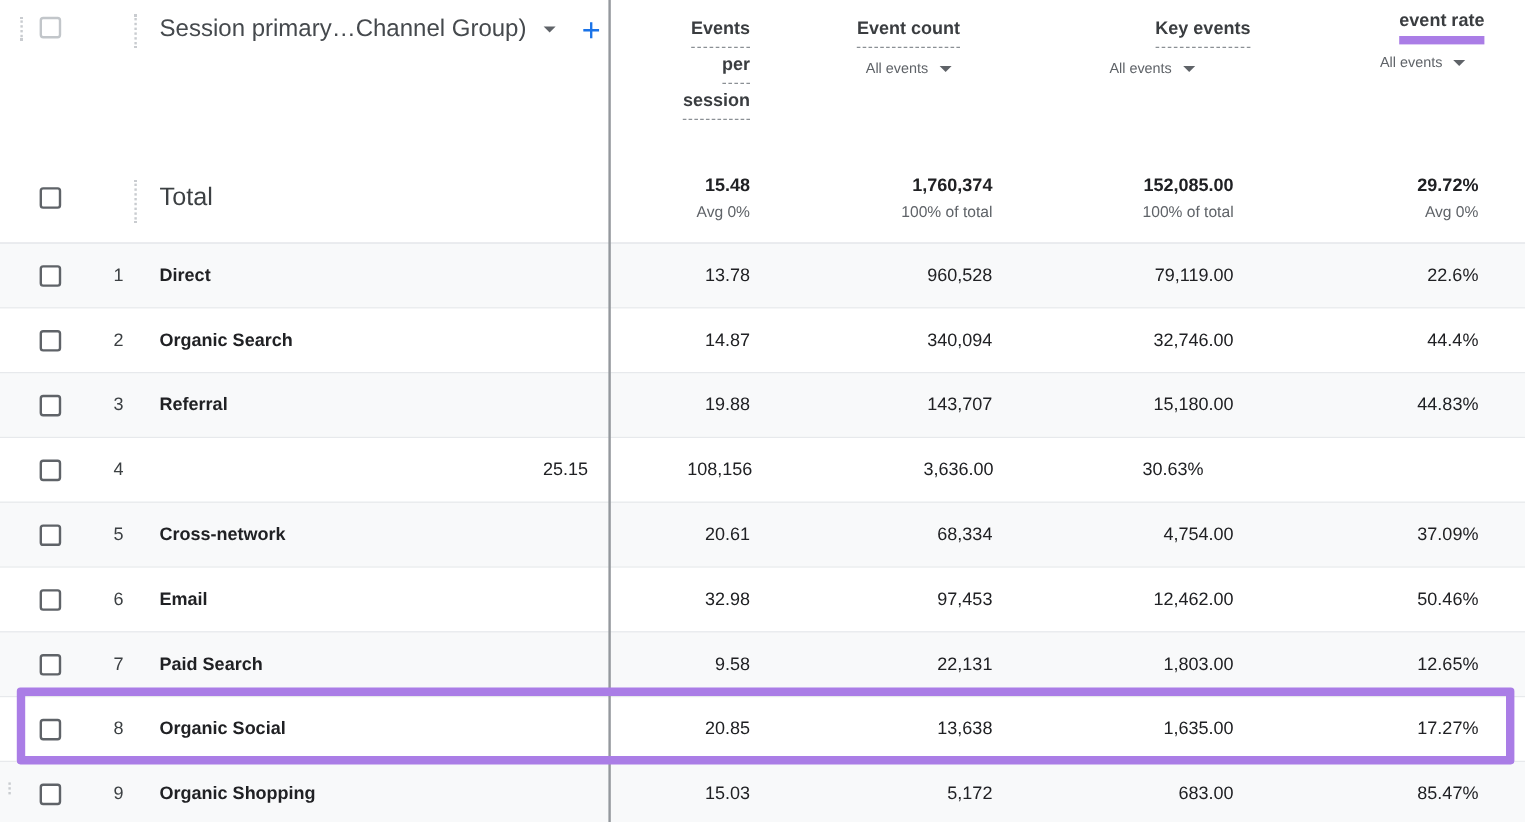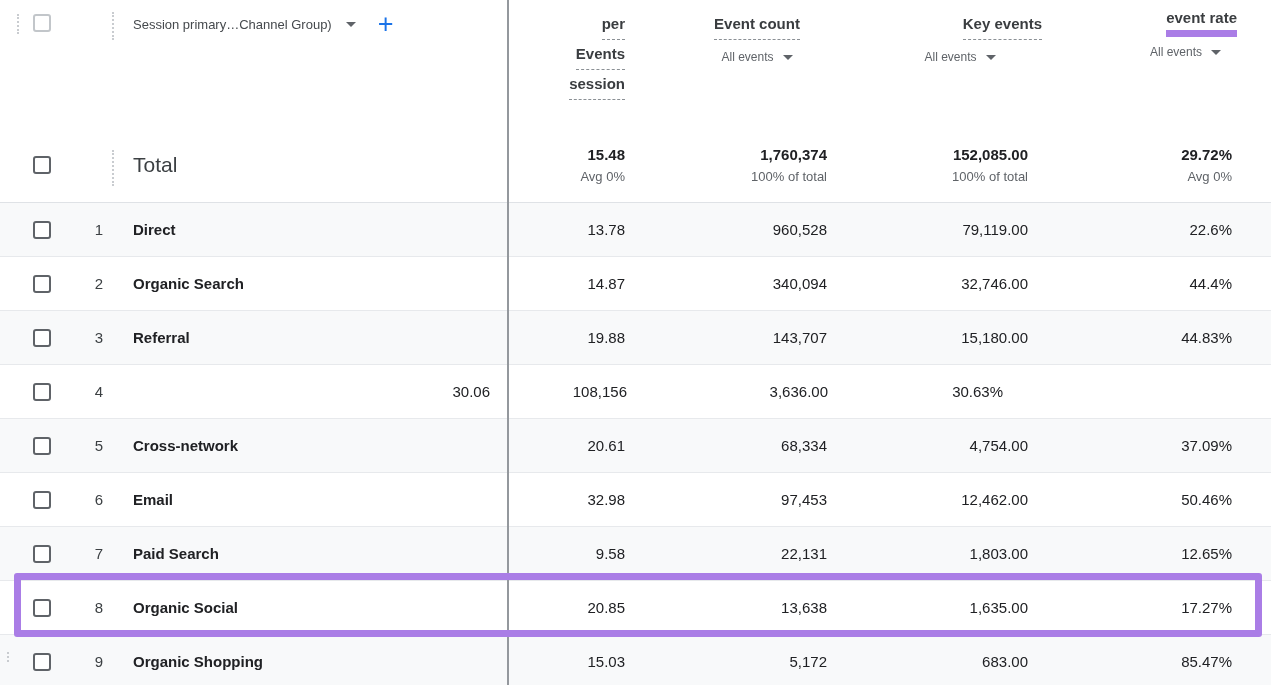--- a/index.html
+++ b/index.html
@@ -31,21 +31,21 @@
   .cb{width:18px;height:18px;border:2px solid #5f6368;border-radius:3px;background:#fff;flex:none;cursor:pointer;}
   .cb.light{border-color:#c2c6ca;}
 
   
   .header{height:128px;}
   .c-sel{padding-left:33px;display:flex;align-items:center;}
   .header .c-sel{align-items:flex-start;padding-top:14px;}
   .c-name{padding-left:23px;display:flex;align-items:center;}
   .header .c-name{align-items:flex-start;}
   .dim-head{display:flex;align-items:center;gap:14px;padding-top:13px;cursor:pointer;}
-  .dim-label{font-size:13px;color:#45494d;white-space:nowrap;}
+  .dim-label{font-size:20px;color:#45494d;white-space:nowrap;}
   .caret{width:0;height:0;border-left:5px solid transparent;border-right:5px solid transparent;border-top:5.5px solid #5f6368;flex:none;}
   .plus-btn{font-size:27px;line-height:22px;color:var(--blue);font-weight:400;margin-left:8px;cursor:pointer;background:none;border:none;font-family:inherit;}
 
   .h{font-size:15px;color:#3c4043;}
   .h .mlabel{font-weight:700;color:#3a3d40;}
   .dashed{border-bottom:1px dashed #8b9095;padding-bottom:2px;display:inline-block;cursor:pointer;}
   .hline{line-height:27px;}
   .h-eps{text-align:right;padding:10px 17px 0 0;}
   .h-ec{text-align:center;padding-top:10px;padding-left:30px;}
   .h-ke{text-align:right;padding-top:10px;padding-left:36px;}
@@ -94,22 +94,22 @@
       <span class="cb light"></span>
     </div>
     <div class="c-name">
       <div class="dim-head">
         <span class="dim-label">Session primary…Channel Group)</span>
         <span class="caret"></span>
         <button class="plus-btn">+</button>
       </div>
     </div>
     <div class="h h-eps">
+      <div class="hline"><span class="dashed mlabel">Events</span></div>
       <div class="hline"><span class="dashed mlabel">per</span></div>
-      <div class="hline"><span class="dashed mlabel">Events</span></div>
       <div class="hline"><span class="dashed mlabel">session</span></div>
     </div>
     <div class="h h-ec">
       <div class="hline"><span class="dashed mlabel">Event count</span></div>
       <div class="filter">
         <span>All events</span>
         <span class="caret"></span>
       </div>
     </div>
     <div class="h h-ke">
@@ -185,21 +185,21 @@
     <div class="v v-ec">143,707</div>
     <div class="v v-ke">15,180.00</div>
     <div class="v v-rate">44.83%</div>
   </div>
 
   <div class="grid-row data-row">
     <div class="c-sel">
         <span class="cb"></span>
         <span class="row-num">4</span>
       </div>
-    <div class="v v-eps">30.06</div>
+    <div class="v v-eps">25.15</div>
     <div class="v v-ec">108,156</div>
     <div class="v v-ke">3,636.00</div>
     <div class="v v-rate">30.63%</div>
   </div>
 
   <div class="grid-row data-row odd">
     <div class="c-sel">
         <span class="cb"></span>
         <span class="row-num">5</span>
       </div>

